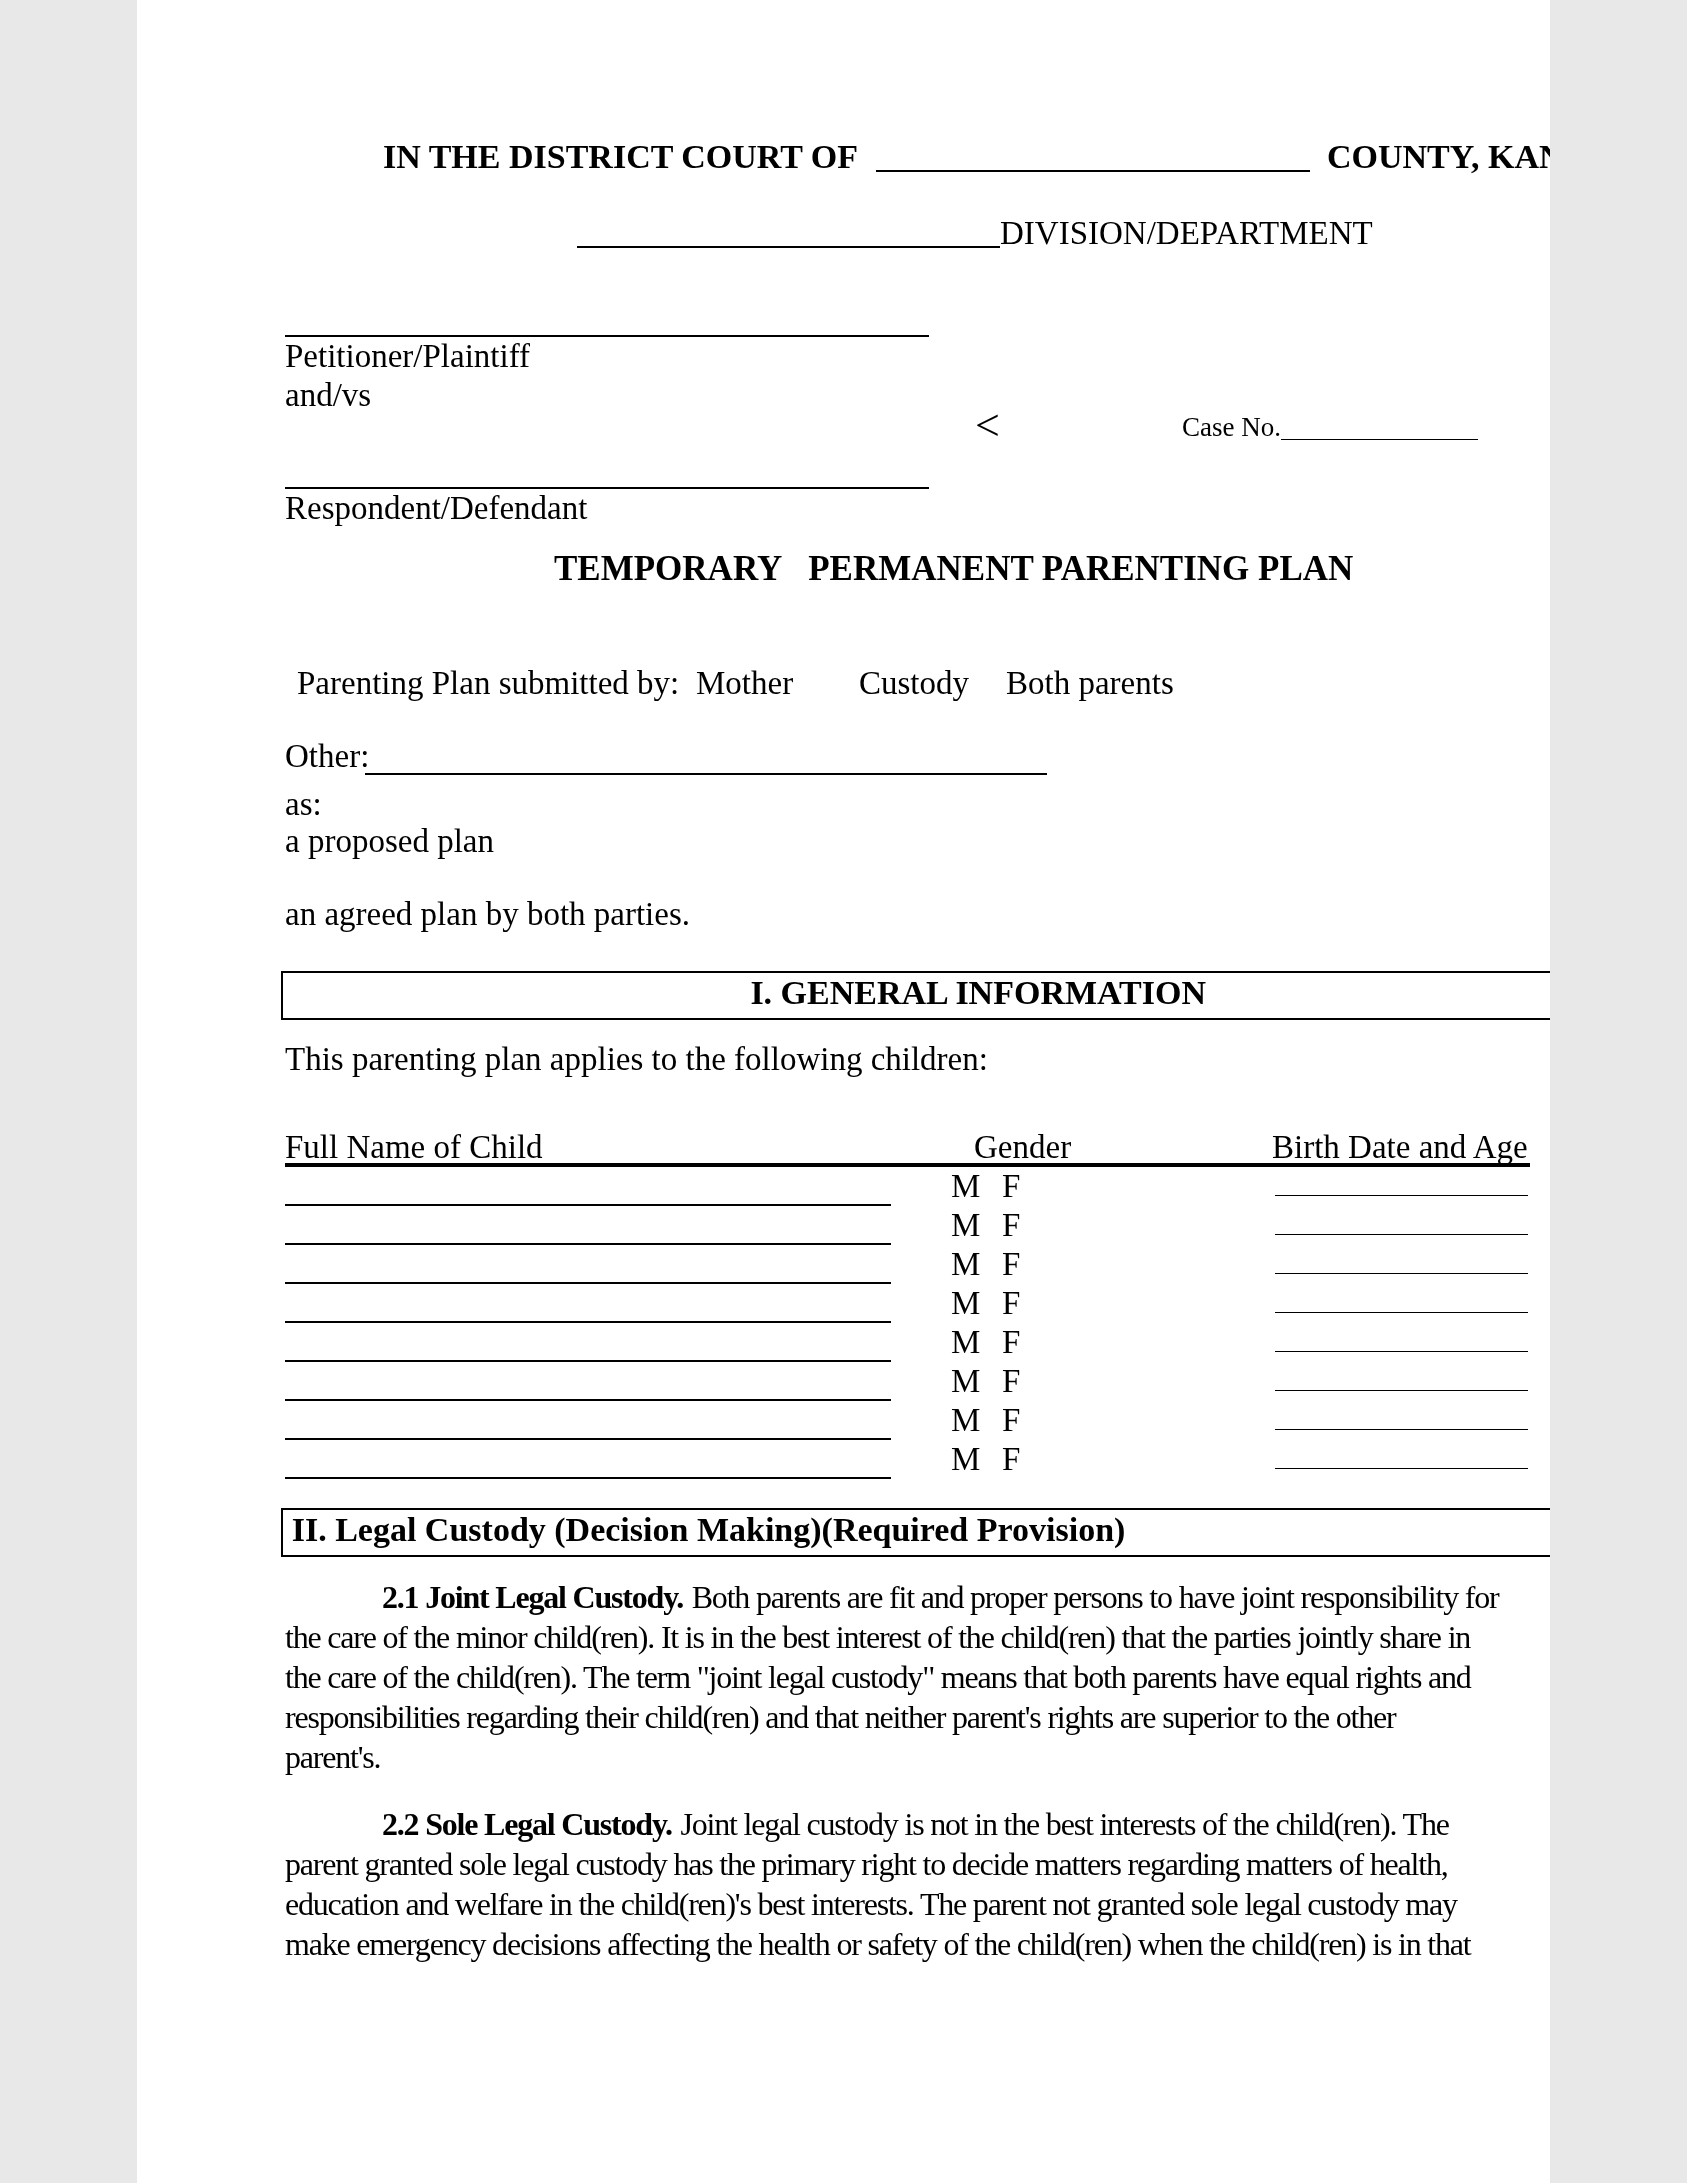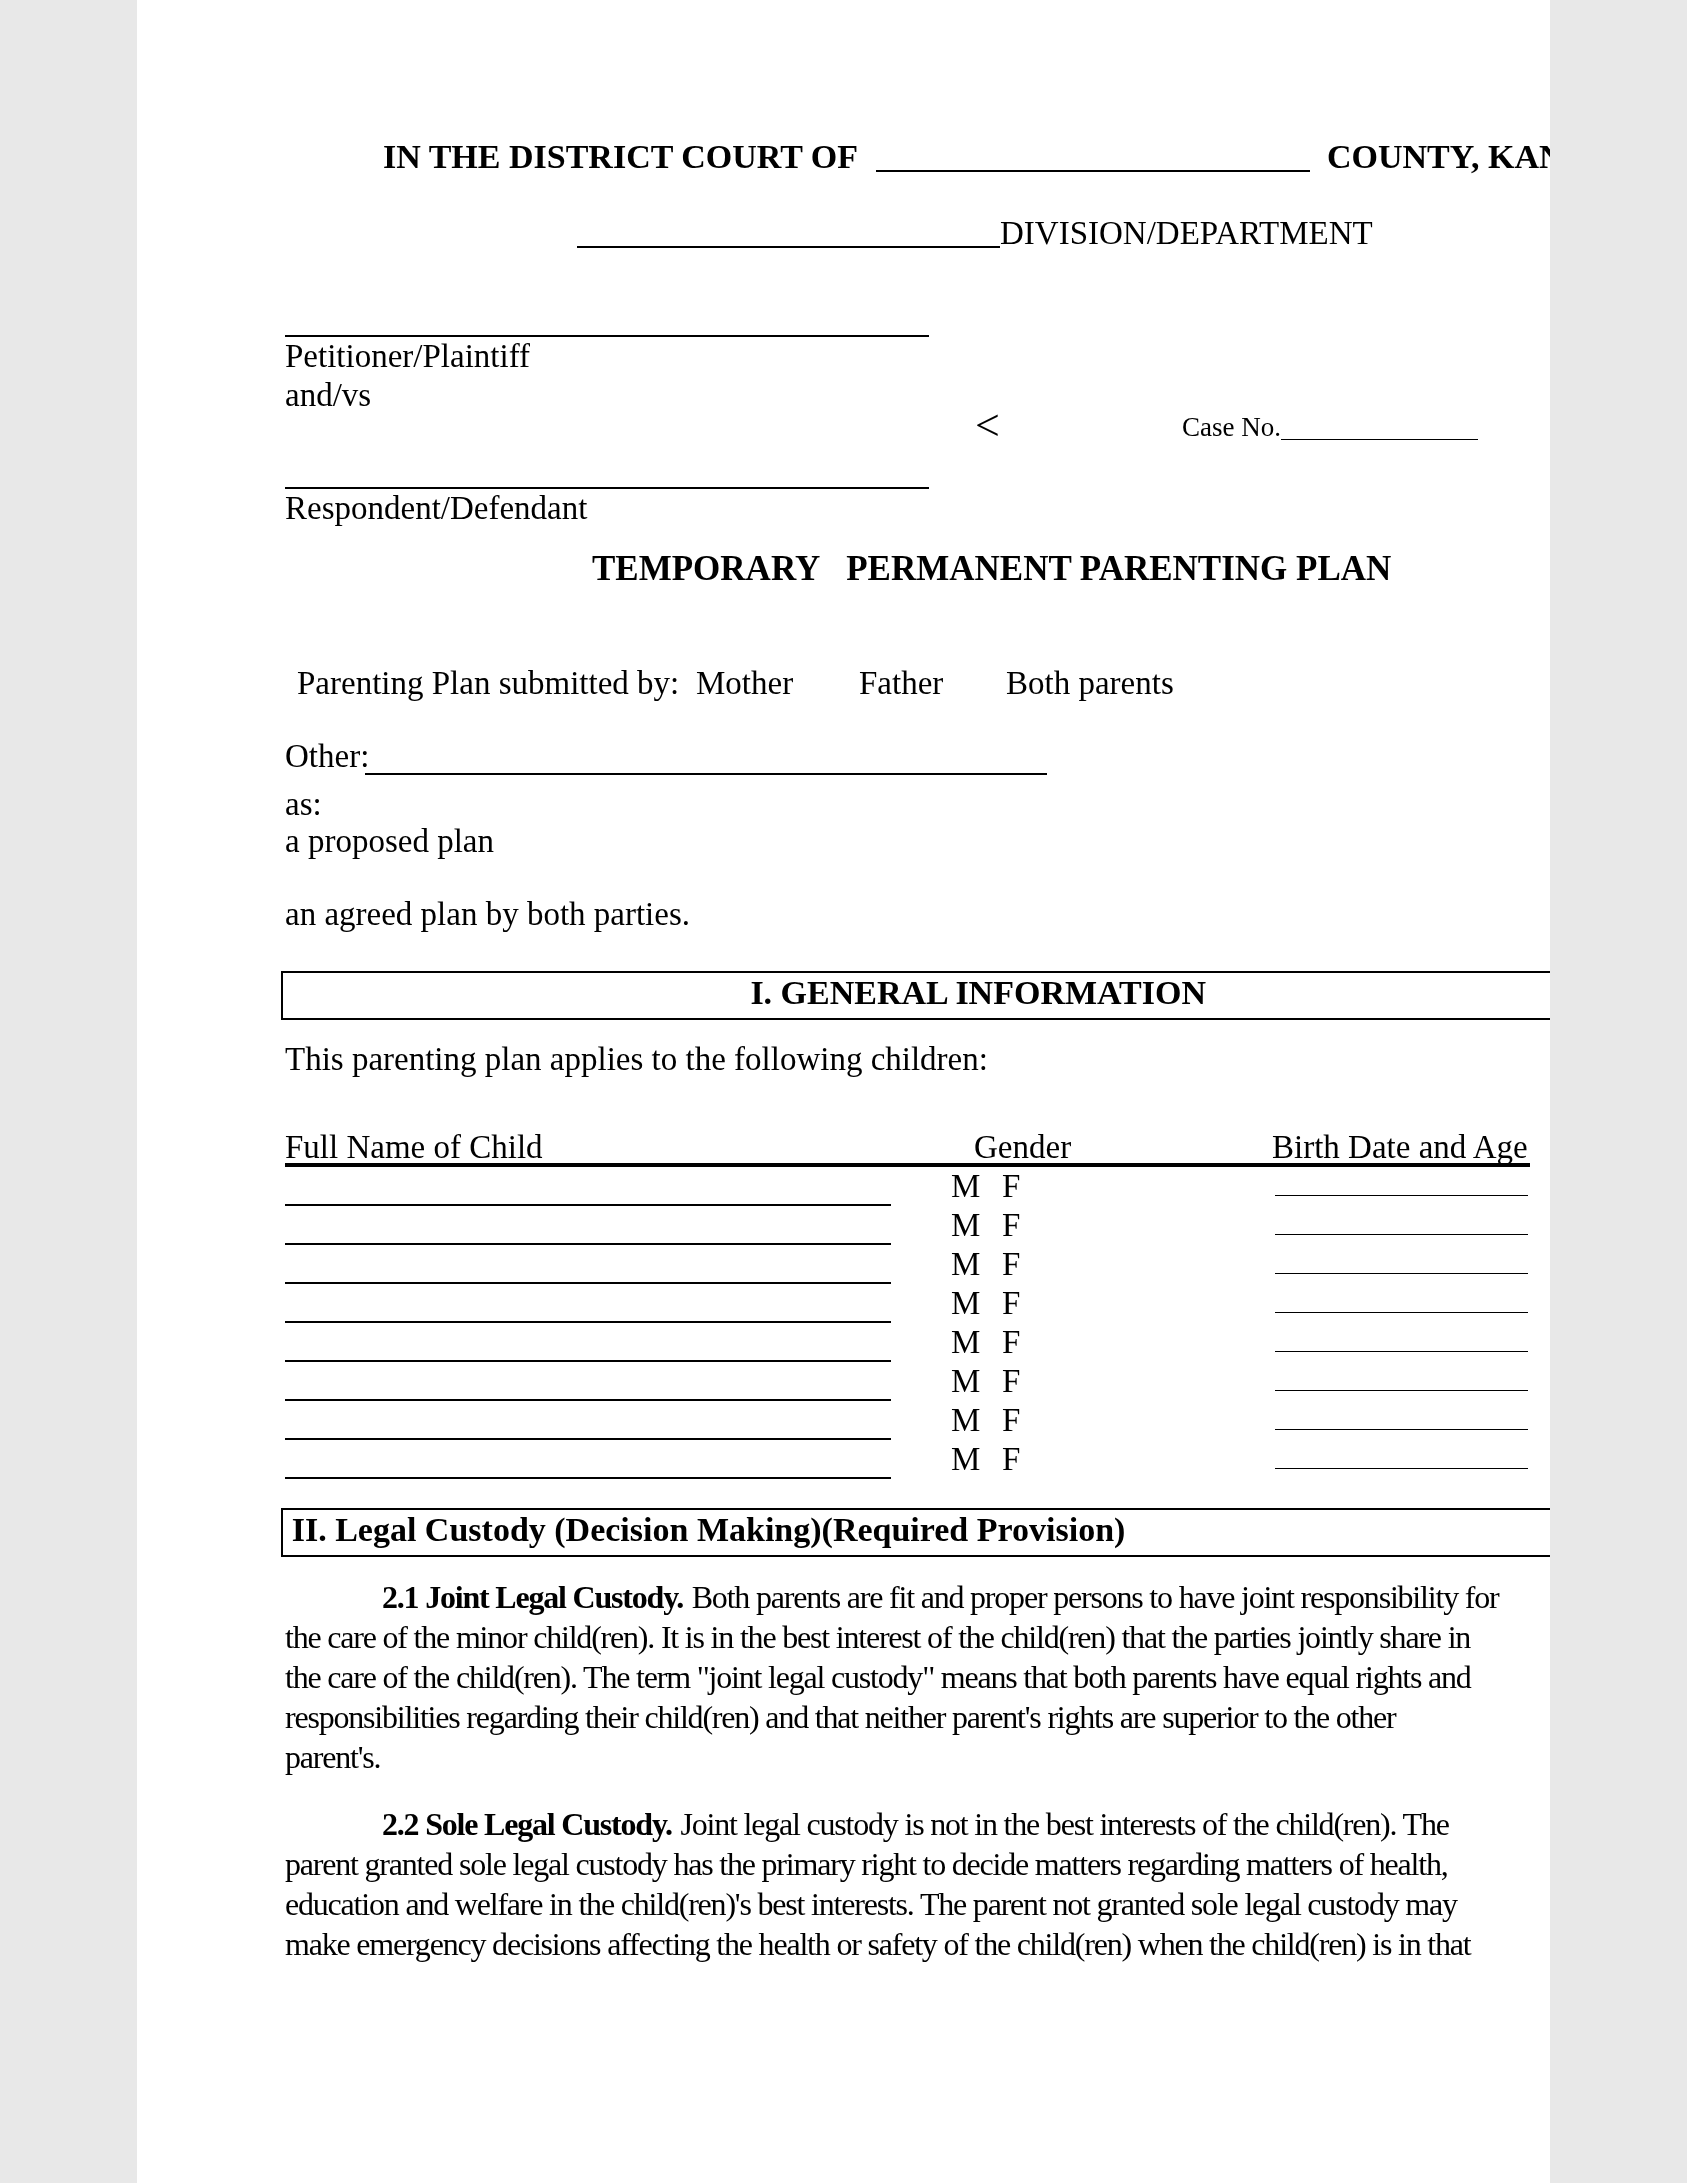--- a/index.html
+++ b/index.html
@@ -14,21 +14,21 @@
   .rule { border-top:2.6px solid #000; height:0; }
   .line45 { line-height:39px; }
 
   
   .court-line { left:246px; top:138px; font-size:34px; font-weight:bold; white-space:nowrap; }
   .division-line { left:440px; top:215px; white-space:nowrap; }
   .party-block { left:148px; }
   .bracket { left:838px; top:400px; font-size:44px; }
   .caseno { left:1045px; top:412px; font-size:27px; white-space:nowrap; }
   .caseno .blank { border-bottom-width:1.7px; vertical-align:-3.5px; }
-  .doc-title { left:455px; top:549px; font-size:35px; font-weight:bold; white-space:nowrap; }
+  .doc-title { left:417px; top:549px; font-size:35px; font-weight:bold; white-space:nowrap; }
 
   
   .submit-row { left:148px; top:665px; width:1389px; height:40px; }
   .submit-row span { position:absolute; top:0; white-space:nowrap; }
 
   .other-row { left:148px; top:738px; width:762px; height:40px; }
   .other-row .fill { position:absolute; left:80px; right:0; top:35px; border-top:2.6px solid #000; }
 
   
   .sec-box {
@@ -86,21 +86,21 @@
     <div class="line45">Respondent/Defendant</div>
   </div>
 
   <div class="abs doc-title">
     <span>TEMPORARY</span><span style="margin-left:26px;">PERMANENT PARENTING PLAN</span>
   </div>
 
   <div class="abs submit-row">
     <span style="left:12px;">Parenting Plan submitted by:</span>
     <span style="left:411px;">Mother</span>
-    <span style="left:574px;">Father</span>
+    <span style="left:574px;">Custody</span>
     <span style="left:721px;">Both parents</span>
   </div>
 
   <div class="abs other-row">
     <span>Other:</span>
     <span class="fill"></span>
   </div>
 
   <div class="abs" style="left:148px; top:786px;">as:</div>
   <div class="abs" style="left:148px; top:823px;">a proposed plan</div>

